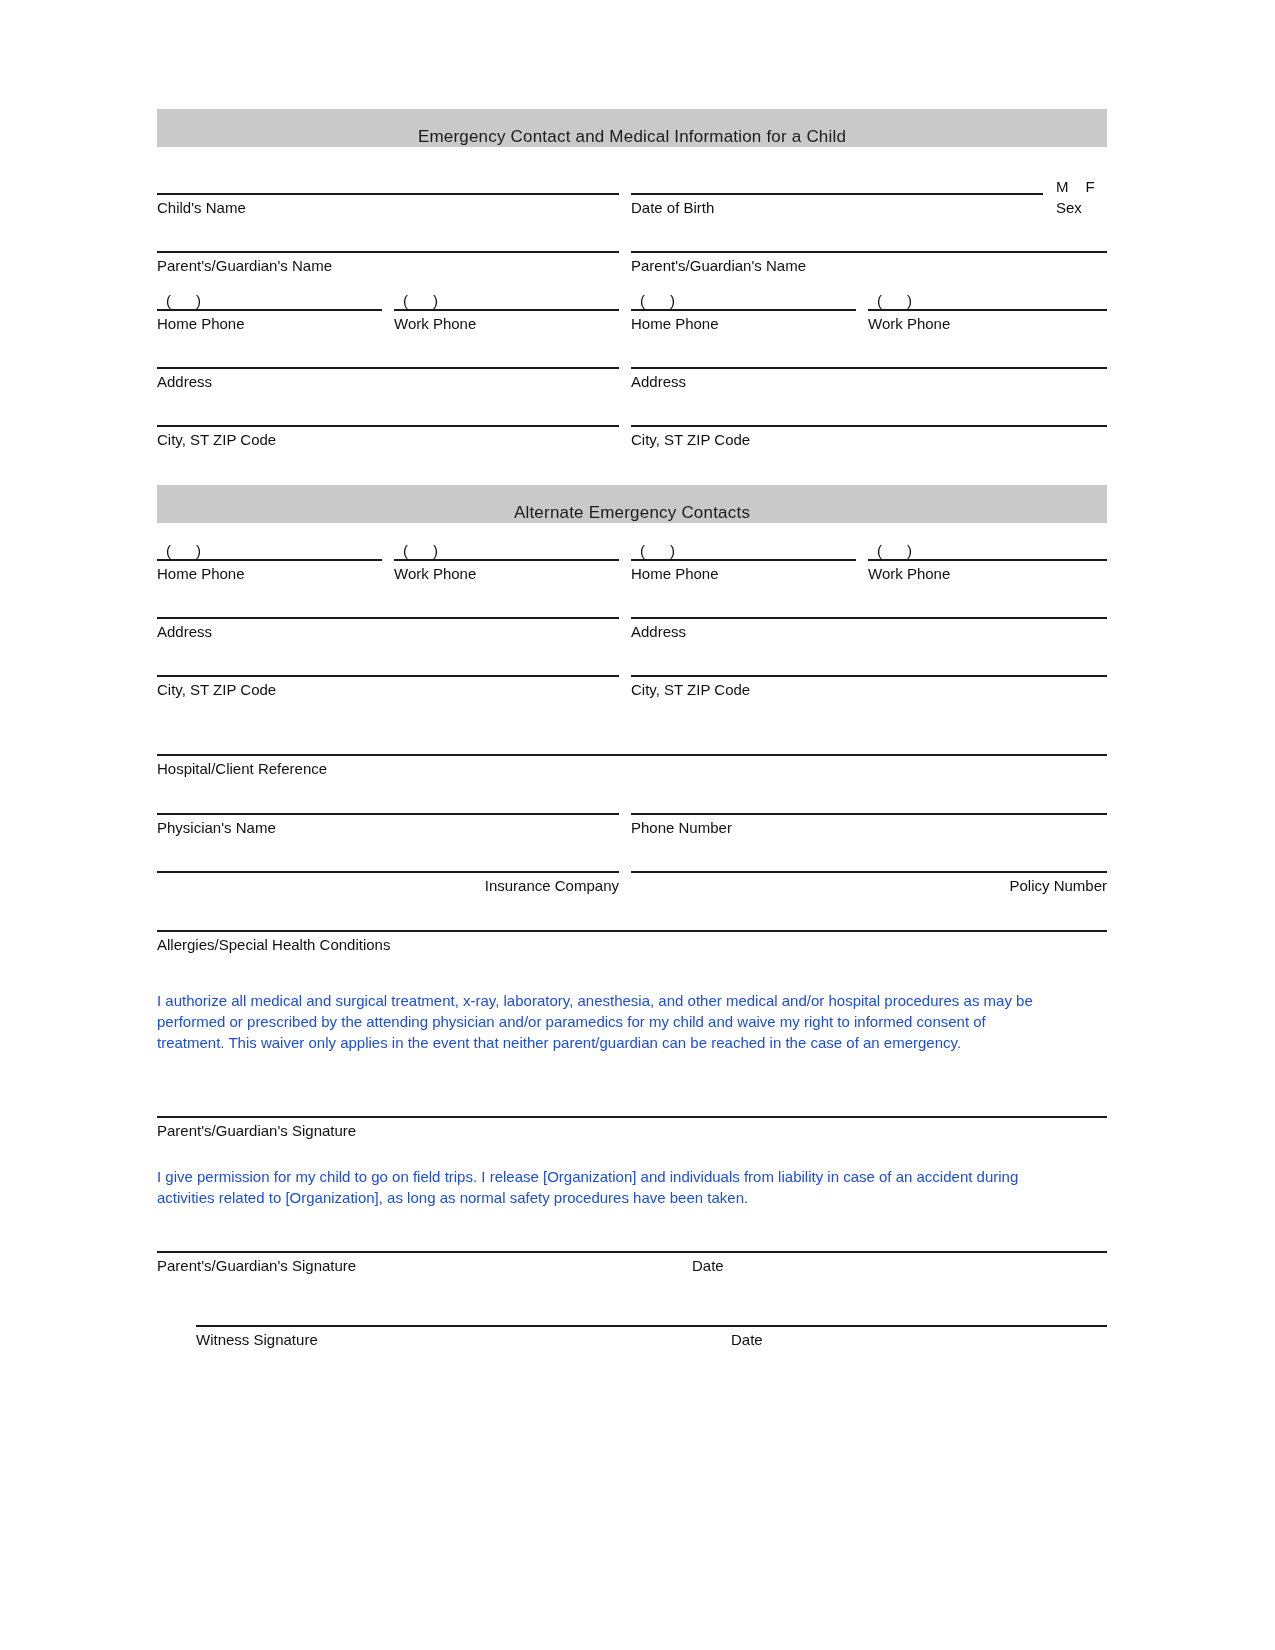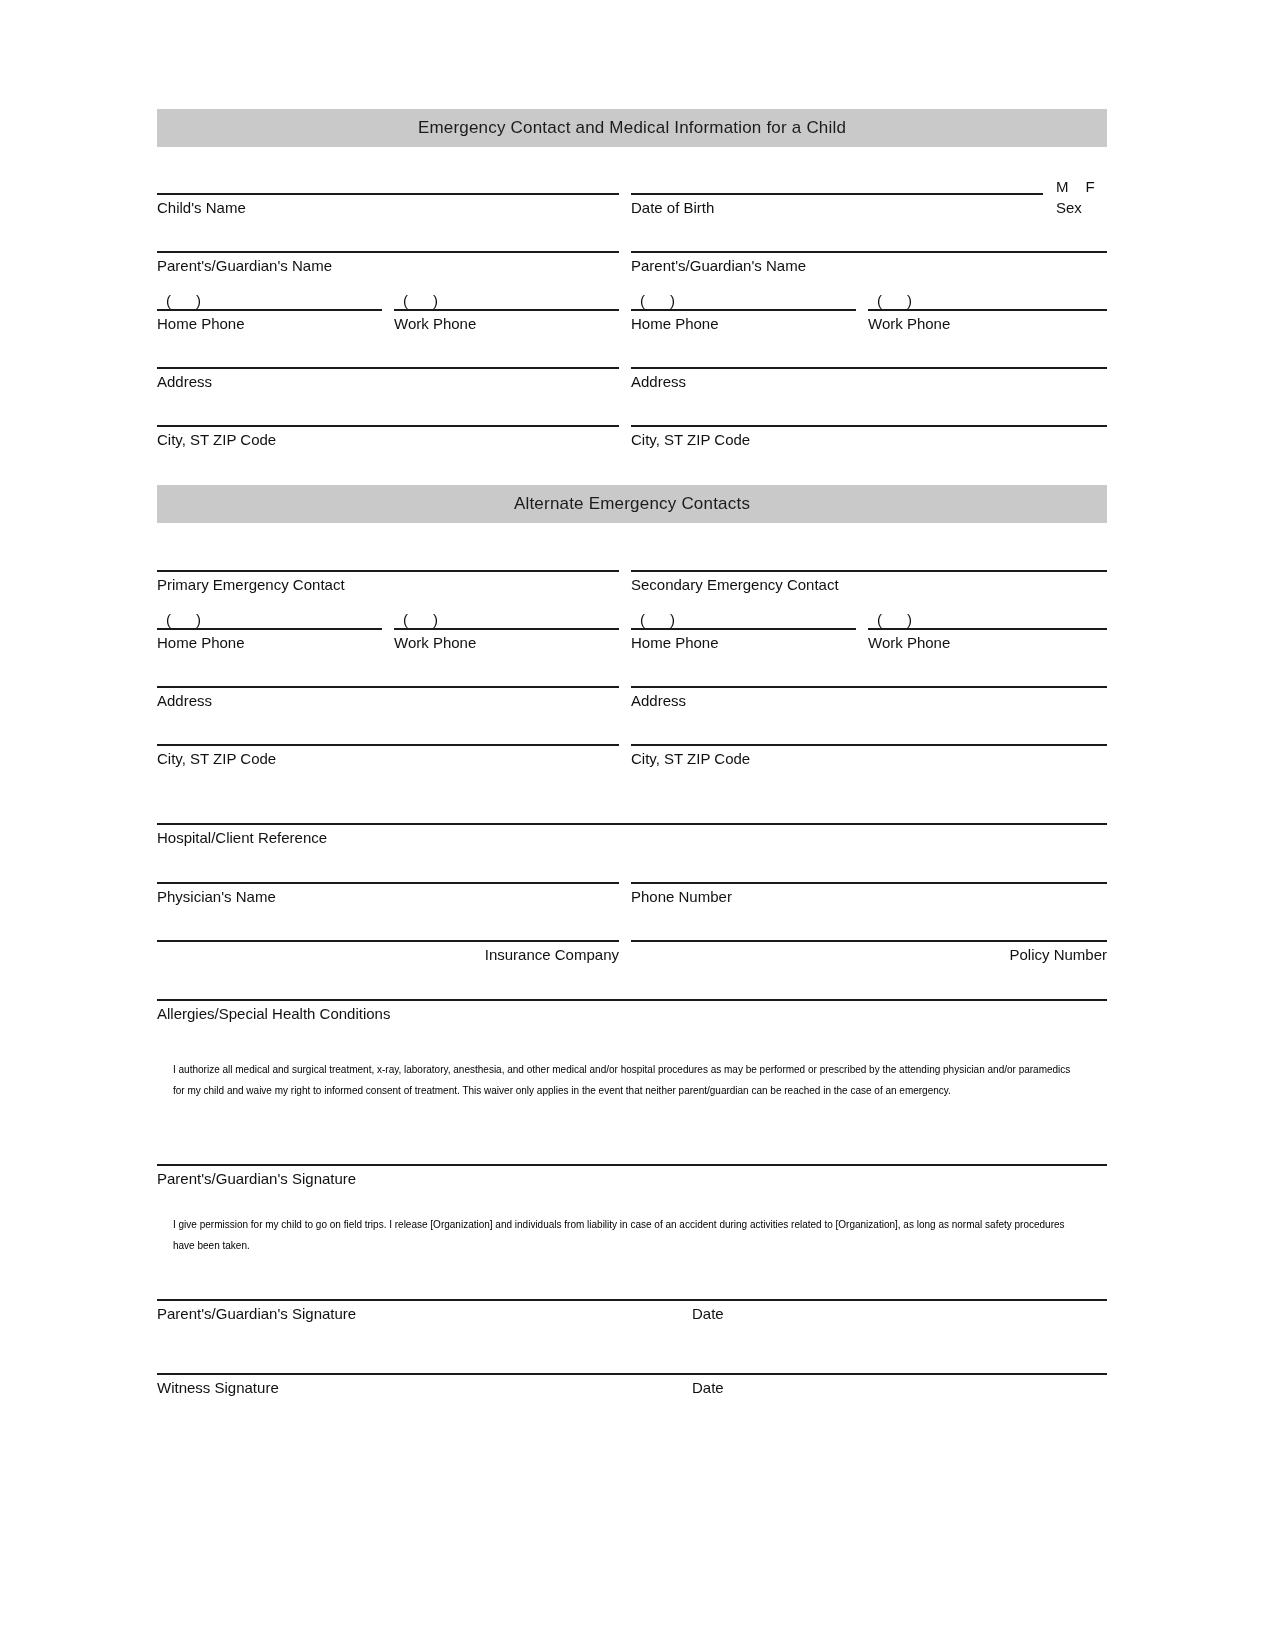--- a/index.html
+++ b/index.html
@@ -7,21 +7,21 @@
   body {
     width:1275px; height:1650px;
     font-family:"Liberation Sans", sans-serif;
     color:#111; position:relative;
   }
   .page { position:absolute; left:0; top:0; width:1275px; height:1650px; background:#fff; }
   .content { position:absolute; left:157px; top:0; width:950px; }
 
   .section-bar {
     height:38px; background:#c9c9c9;
-    display:flex; align-items:center; justify-content:center;
+    display:flex; align-items:flex-end; justify-content:center;
     font-size:17px; color:#1c1c1c; letter-spacing:0.2px;
   }
   .bar-1 { margin-top:109px; }
   .bar-2 { margin-top:38px; }
   .bar-3 { margin-top:35px; }
 
   .row { display:flex; }
   .field {
     position:relative;
     border-bottom:2px solid #1a1a1a;
@@ -41,38 +41,38 @@
 
   .row-first   { margin-top:12px; }
   .row-next    { margin-top:2px; }
   .row-first-2 { margin-top:13px; }
   .row-hospital{ margin-top:23px; }
   .row-phys    { margin-top:3px; }
   .row-ins     { margin-top:2px;text-align:right; }
   .row-allergy { margin-top:3px; }
   .row-sig1    { margin-top:29px; }
   .row-sig2    { margin-top:9px; }
-  .row-witness { margin-top:18px; }
+  .row-witness { margin-top:18px;margin-left:39px; }
 
   .area-code {
     position:absolute; left:9px; bottom:0;
     font-size:15px; white-space:pre; line-height:17px;
   }
 
   
   .dob-wrap { position:relative; height:36px; }
   .dob-line { position:absolute; left:0; bottom:0; width:412px; border-bottom:2px solid #1a1a1a; height:36px; }
   .sex-options { position:absolute; left:425px; bottom:0; font-size:15px; line-height:17px; }
   .sex-m { display:inline-block; }
   .sex-f { display:inline-block; margin-left:17px; }
   .dob-labels { position:relative; }
   .sex-label { position:absolute; left:425px; top:5px; font-size:15px; line-height:15px; }
 
   .para {
-    width:900px; font-size:10px; line-height:21px; color:#000000;margin-left:16px;
+    width:900px; font-size:15px; line-height:21px; color:#1d4ed8;
   }
   .para-auth { margin-top:38px; }
   .para-trip { margin-top:28px; }
 
   .sig-line { border-bottom:2px solid #1a1a1a; height:36px; }
   .sig-labels { position:relative; height:20px; }
   .sig-labels .left-label { position:absolute; left:0; top:5px; font-size:15px; line-height:15px; }
   .sig-labels .date-label { position:absolute; left:535px; top:5px; font-size:15px; line-height:15px; }
 </style>
 </head>
@@ -161,30 +161,20 @@
       <div class="col-r">
         <div class="field"></div>
         <div class="label">City, ST ZIP Code</div>
       </div>
     </div>
 
     <div class="section-bar bar-2">
       <span>Alternate Emergency Contacts</span>
     </div>
 
-    <div class="row row-first-2">
-      <div class="col-l">
-        <div class="field"></div>
-        <div class="label">Primary Emergency Contact</div>
-      </div>
-      <div class="col-r">
-        <div class="field"></div>
-        <div class="label">Secondary Emergency Contact</div>
-      </div>
-    </div>
 
     <div class="row row-next">
       <div class="pcol-1">
         <div class="field">
           <span class="area-code">(      )</span>
         </div>
         <div class="label">Home Phone</div>
       </div>
       <div class="pcol-2">
         <div class="field">

